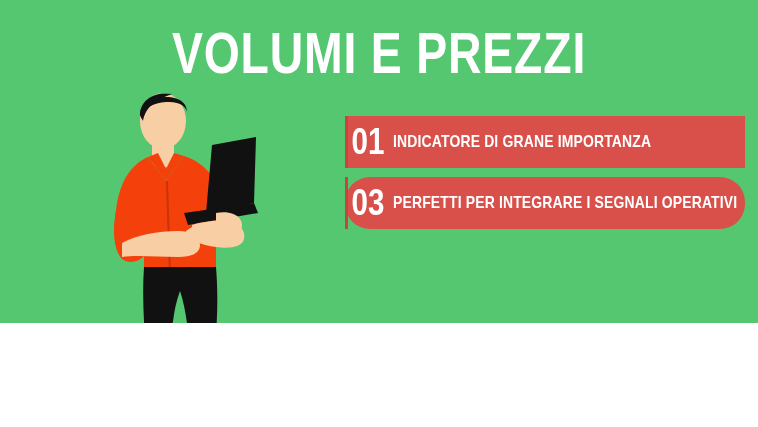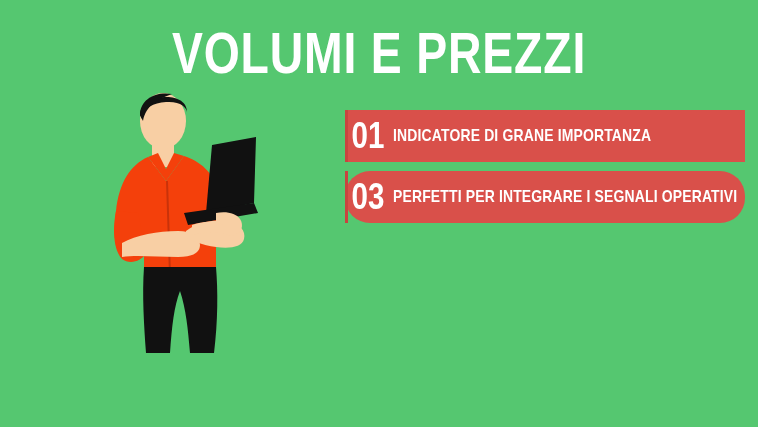--- a/index.html
+++ b/index.html
@@ -8,21 +8,21 @@
   }
   body {
     width: 758px;
     height: 427px;
     overflow: hidden;
     font-family: "Liberation Sans", sans-serif;
   }
   #slide {
     position: relative;
     width: 758px;
-    height: 427px;
+    height: 323px;
     background: #55c770;
     overflow: hidden;
   }
 
   
   #slide-title {
     position: absolute;
     left: 0;
     top: 24px;
     width: 758px;
@@ -35,21 +35,21 @@
     letter-spacing: 1px;
     transform: scaleX(0.80);
     transform-origin: 50% 50%;
     white-space: nowrap;
   }
 
   
   #bars {
     position: absolute;
     left: 345px;
-    top: 110px;
+    top: 116px;
     width: 400px;
   }
   .bar {
     position: relative;
     height: 52px;
     background: #d9504a;
     margin-bottom: 9px;
     display: flex;
     align-items: center;
     box-sizing: border-box;

